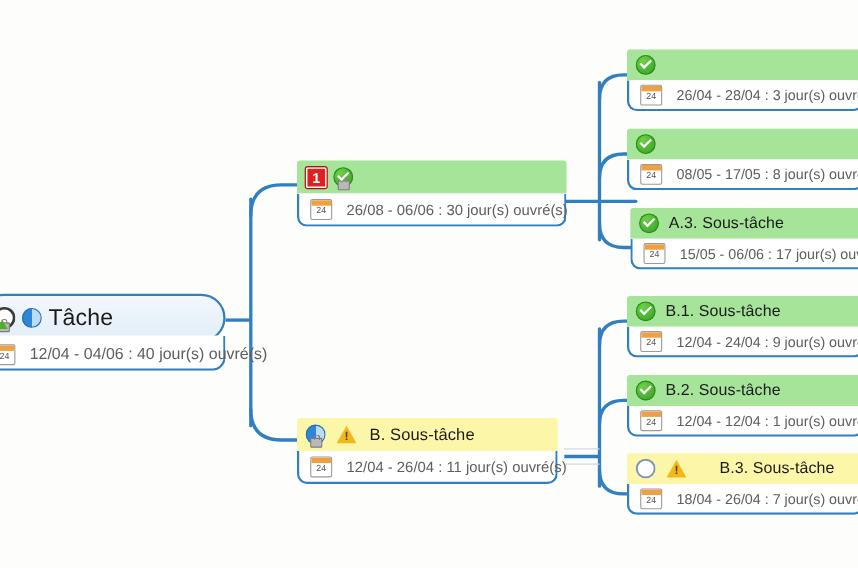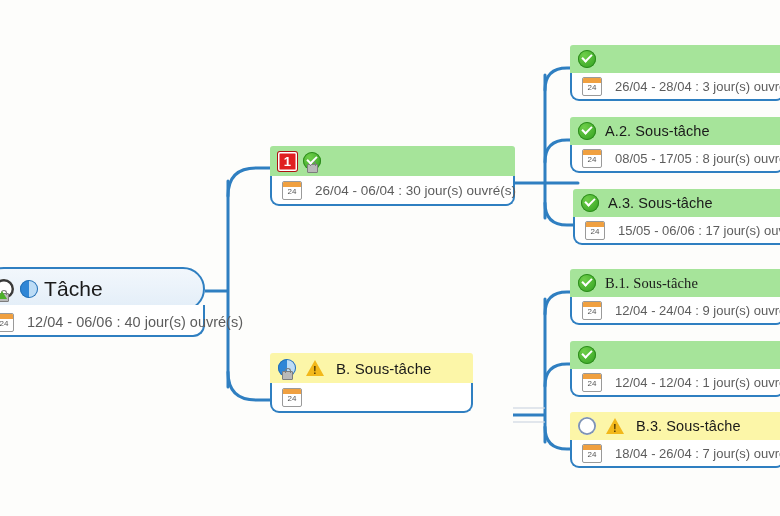--- a/index.html
+++ b/index.html
@@ -248,108 +248,109 @@
   <div class="node root" style="left:-18px; top:267px; width:223px;">
     <div class="node-title">
       <span class="ico ico-cycle">
         <span class="ico-lock"></span>
       </span>
       <span class="ico ico-pie"></span>
       <span class="lbl">Tâche</span>
     </div>
     <div class="node-date">
       <span class="ico ico-cal cal"></span>
-      <span class="lbl">12/04 - 06/06 : 40 jour(s) ouvré(s)</span>
+      <span class="lbl">12/04 - 04/06 : 40 jour(s) ouvré(s)</span>
     </div>
   </div>
 
   <div class="node lvl1 green" style="left:270px; top:146px; width:245px;">
     <div class="node-title">
       <span class="ico ico-prio">1</span>
       <span class="ico ico-check">
         <span class="ico-lock"></span>
       </span>
     </div>
     <div class="node-date">
       <span class="ico ico-cal cal"></span>
-      <span class="lbl">26/04 - 06/04 : 30 jour(s) ouvré(s)</span>
+      <span class="lbl">26/08 - 06/06 : 30 jour(s) ouvré(s)</span>
     </div>
   </div>
 
   <div class="node lvl2 green" style="left:570px; top:45px; width:215px;">
     <div class="node-title">
       <span class="ico ico-check"></span>
     </div>
     <div class="node-date">
       <span class="ico ico-cal cal"></span>
       <span class="lbl">26/04 - 28/04 : 3 jour(s) ouvré(s)</span>
     </div>
   </div>
 
   <div class="node lvl2 green" style="left:570px; top:117px; width:215px;">
     <div class="node-title">
       <span class="ico ico-check"></span>
-      <span class="lbl" style="margin-left:9px;">A.2. Sous-tâche</span>
     </div>
     <div class="node-date">
       <span class="ico ico-cal cal"></span>
       <span class="lbl">08/05 - 17/05 : 8 jour(s) ouvré(s)</span>
     </div>
   </div>
 
   <div class="node lvl2 green" style="left:573px; top:189px; width:215px;">
     <div class="node-title">
       <span class="ico ico-check"></span>
       <span class="lbl" style="margin-left:9px;">A.3. Sous-tâche</span>
     </div>
     <div class="node-date">
       <span class="ico ico-cal cal"></span>
       <span class="lbl">15/05 - 06/06 : 17 jour(s) ouvré(s)</span>
     </div>
   </div>
 
-  <div class="node lvl1 yellow" style="left:270px; top:353px; width:203px;">
+  <div class="node lvl1 yellow" style="left:270px; top:380px; width:237px;">
     <div class="node-title">
       <span class="ico ico-pie">
         <span class="ico-lock"></span>
       </span>
       <span class="ico ico-warn" style="margin-left:10px;"></span>
       <span class="lbl" style="margin-left:12px;">B. Sous-tâche</span>
     </div>
     <div class="node-date">
       <span class="ico ico-cal cal"></span>
+      <span class="lbl">12/04 - 26/04 : 11 jour(s) ouvré(s)</span>
     </div>
   </div>
 
   <div class="node lvl2 green" style="left:570px; top:269px; width:215px;">
     <div class="node-title">
       <span class="ico ico-check"></span>
-      <span class="lbl" style="margin-left:9px;font-family:Liberation Serif, serif;">B.1. Sous-tâche</span>
+      <span class="lbl" style="margin-left:9px;">B.1. Sous-tâche</span>
     </div>
     <div class="node-date">
       <span class="ico ico-cal cal"></span>
       <span class="lbl">12/04 - 24/04 : 9 jour(s) ouvré(s)</span>
     </div>
   </div>
 
   <div class="node lvl2 green" style="left:570px; top:341px; width:215px;">
     <div class="node-title">
       <span class="ico ico-check"></span>
+      <span class="lbl" style="margin-left:9px;">B.2. Sous-tâche</span>
     </div>
     <div class="node-date">
       <span class="ico ico-cal cal"></span>
       <span class="lbl">12/04 - 12/04 : 1 jour(s) ouvré(s)</span>
     </div>
   </div>
 
   <div class="node lvl2 yellow" style="left:570px; top:412px; width:215px;">
     <div class="node-title">
       <span class="ico ico-circle"></span>
       <span class="ico ico-warn" style="margin-left:10px;"></span>
-      <span class="lbl" style="margin-left:12px;">B.3. Sous-tâche</span>
+      <span class="lbl" style="margin-left:30px;">B.3. Sous-tâche</span>
     </div>
     <div class="node-date">
       <span class="ico ico-cal cal"></span>
       <span class="lbl">18/04 - 26/04 : 7 jour(s) ouvré(s)</span>
     </div>
   </div>
 
 </div>
 
 </body></html>

